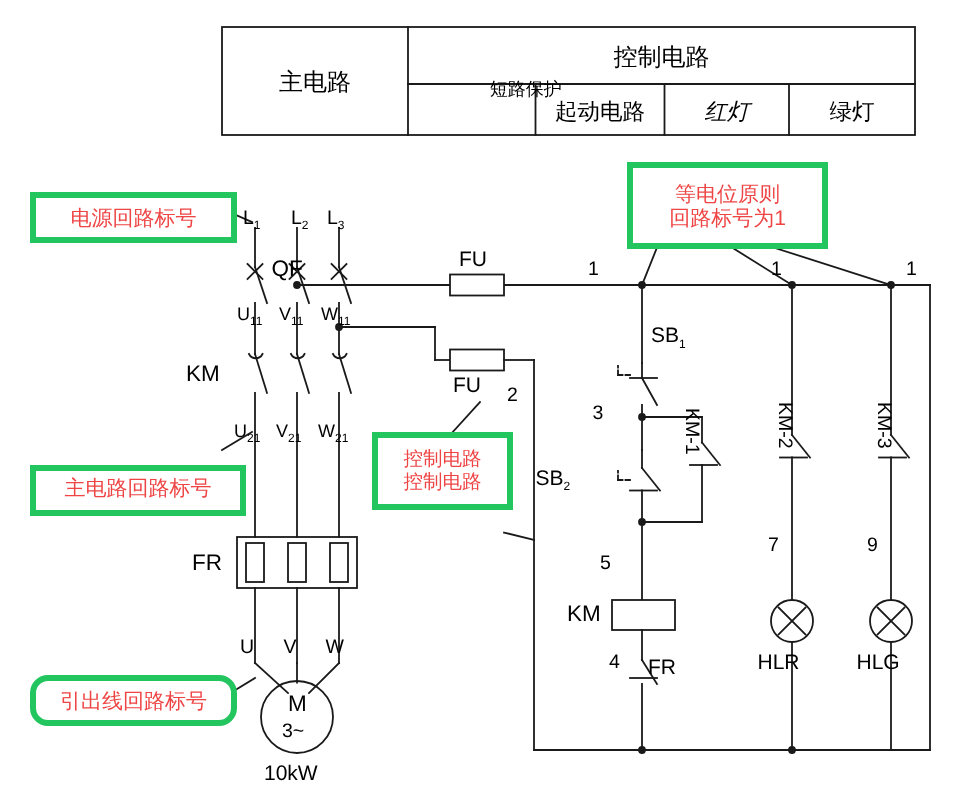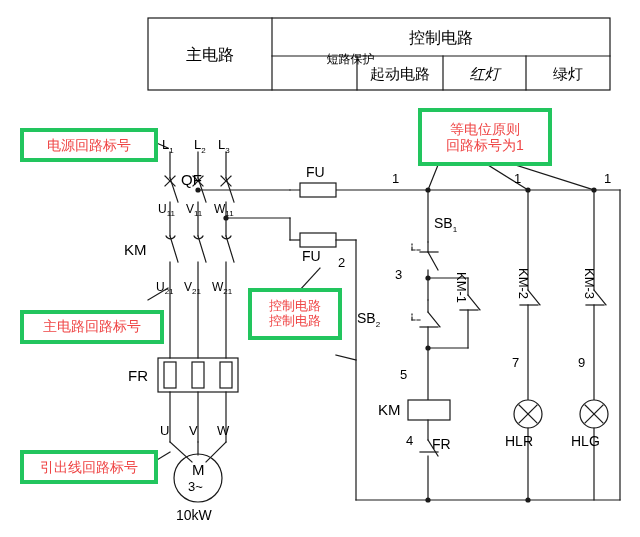--- a/index.html
+++ b/index.html
@@ -187,21 +187,21 @@
     <span>回路标号为1</span>
   </div>
 
   <div class="box" style="left:20px;top:310px;width:136px;height:26px;font-size:14px;font-family:Liberation Mono, monospace;">主电路回路标号</div>
 
   <div class="box" style="left:248px;top:288px;width:86px;height:44px;font-size:13px;flex-direction:column;">
     <span>控制电路</span>
     <span>控制电路</span>
   </div>
 
-  <div class="box" style="left:20px;top:450px;width:130px;height:26px;font-size:14px;">引出线回路标号</div>
+  <div class="box" style="left:20px;top:450px;width:130px;height:26px;font-size:14px;border-radius:12px;">引出线回路标号</div>
 
   <div class="lbl" style="left:162px;top:138px;font-size:13px;"><span>L</span><span class="sub">1</span></div>
   <div class="lbl" style="left:194px;top:138px;font-size:13px;"><span>L</span><span class="sub">2</span></div>
   <div class="lbl" style="left:218px;top:138px;font-size:13px;"><span>L</span><span class="sub">3</span></div>
 
   <div class="lbl" style="left:158px;top:203px;font-size:12px;"><span>U</span><span class="sub">11</span></div>
   <div class="lbl" style="left:186px;top:203px;font-size:12px;"><span>V</span><span class="sub">11</span></div>
   <div class="lbl" style="left:214px;top:203px;font-size:12px;"><span>W</span><span class="sub">11</span></div>
 
   <div class="lbl" style="left:156px;top:281px;font-size:12px;"><span>U</span><span class="sub">21</span></div>

